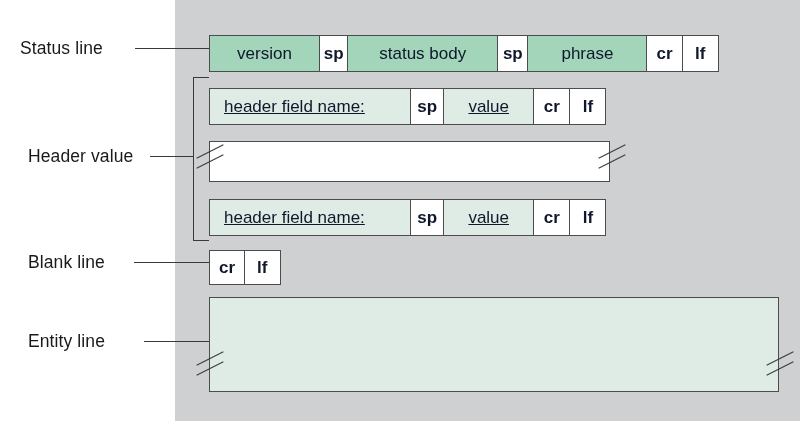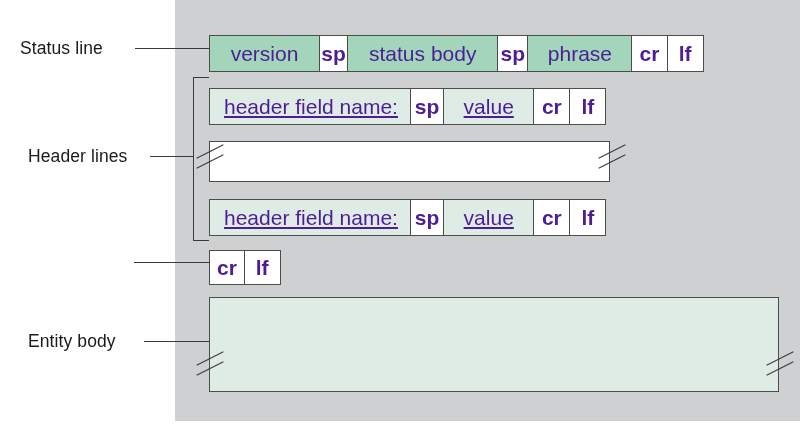--- a/index.html
+++ b/index.html
@@ -42,22 +42,22 @@
     display: flex;
     box-sizing: border-box;
   }
   .cell {
     box-sizing: border-box;
     border: 1.4px solid #4c4c4c;
     margin-left: -1.4px;
     display: flex;
     align-items: center;
     justify-content: center;
-    font-size: 21px;
-    color: #4c1d95;
+    font-size: 17px;
+    color: #0f172a;
     white-space: nowrap;
     background: #ffffff;
     margin-top: 11px;
   }
   .cell:first-child { margin-left: 0; }
   .fill-dark  { background: #a2d5ba; }
   .fill-light { background: #dfece6; text-decoration: underline; }
   .fill-white { background: #ffffff; font-weight: bold; }
   .fill-body  { background: #dfece6; }
 
@@ -93,36 +93,37 @@
 </head>
 <body>
 
 <div id="stage">
 
   <div id="gray-panel"></div>
 
   <div class="side-label" style="left:20px; top:38px;">Status line</div>
   <div class="leader" style="left:135px; top:48px; width:74px;"></div>
 
-  <div class="side-label" style="left:28px; top:146px;">Header lines</div>
+  <div class="side-label" style="left:28px; top:146px;">Header value</div>
   <div class="leader" style="left:150px; top:156px; width:44px;"></div>
 
+  <div class="side-label" style="left:28px; top:252px;">Blank line</div>
   <div class="leader" style="left:134px; top:262px; width:75px;"></div>
 
-  <div class="side-label" style="left:28px; top:331px;">Entity body</div>
+  <div class="side-label" style="left:28px; top:331px;">Entity line</div>
   <div class="leader" style="left:144px; top:341px; width:65px;"></div>
 
   <div id="header-bracket"></div>
 
   <div class="row" style="left:209px; top:24px; height:48px;">
     <div class="cell fill-dark" style="width:111px;">version</div>
     <div class="cell fill-white" style="width:30px;">sp</div>
     <div class="cell fill-dark" style="width:151px;">status body</div>
     <div class="cell fill-white" style="width:32px;">sp</div>
-    <div class="cell fill-dark" style="width:105px;">phrase</div>
+    <div class="cell fill-dark" style="width:120px;">phrase</div>
     <div class="cell fill-white" style="width:37px;">cr</div>
     <div class="cell fill-white" style="width:37px;">lf</div>
   </div>
 
   <div class="row" style="left:209px; top:77px; height:48px;">
     <div class="cell fill-light" style="width:202px; justify-content:flex-start; padding-left:14px;">header field name:</div>
     <div class="cell fill-white" style="width:35px;">sp</div>
     <div class="cell fill-light" style="width:91px;">value</div>
     <div class="cell fill-white" style="width:38px;">cr</div>
     <div class="cell fill-white" style="width:37px;">lf</div>

